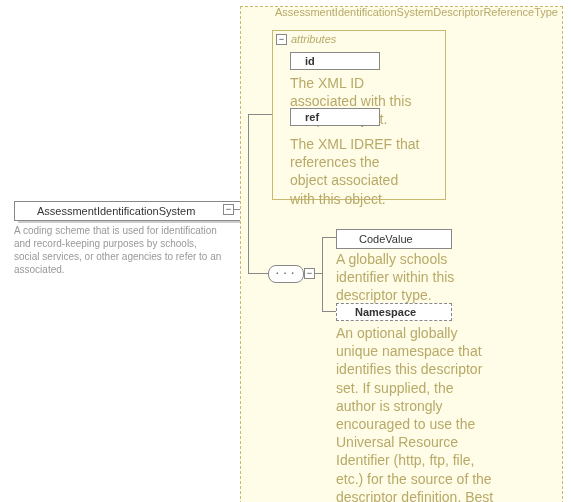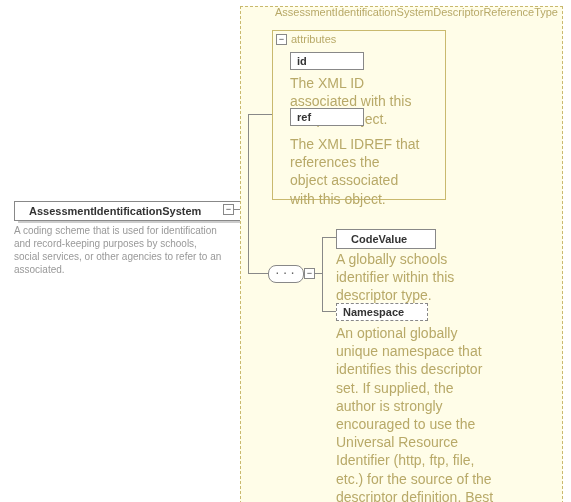--- a/index.html
+++ b/index.html
@@ -1,25 +1,25 @@
 <!DOCTYPE html>
 <html><head>
 <meta charset="utf-8">
 <style>
 body{margin:0;font-family:Arial,sans-serif;font-size:11px;color:#666;background:#fff;position:relative;width:571px;height:502px}
-.box{border:1px solid #888;background:#fff;padding:3px 14px;font-weight:bold;color:#333;position:absolute}
+.box{border:1px solid #888;background:#fff;padding:3px 22px;font-weight:normal;color:#333;position:absolute}
 .box.shadow::after{content:"";position:absolute;top:3px;left:3px;right:-3px;bottom:-3px;background:#ccc;z-index:-1}
 .desc{position:absolute;color:#999;font-size:10px;line-height:1.3}
 .type-container{position:absolute;border:1px dashed #c9b96e;background:#fffde8;padding-top:18px}
 .type-title{position:absolute;top:-1px;right:4px;color:#b8a968;font-weight:normal;font-size:11px}
 .attr-container{position:absolute;border:1px solid #c9b96e;background:#fffde8}
-.attr-title{position:absolute;top:2px;left:18px;color:#b8a968;font-size:11px}
+.attr-title{position:absolute;top:2px;left:18px;color:#b8a968;font-style:italic;font-size:11px}
 .minus{position:absolute;top:3px;left:3px;width:9px;height:9px;border:1px solid #888;background:#fff;font-size:9px;line-height:8px;text-align:center;color:#333}
-.attr-box{position:absolute;border:1px solid #888;background:#fff;padding:2px 6px;font-weight:bold;color:#333;width:60px}
-.dashed-box{position:absolute;border:1px dashed #888;background:#fff;padding:2px 6px;font-weight:bold;color:#333}
+.attr-box{position:absolute;border:1px solid #888;background:#fff;padding:2px 14px;font-weight:bold;color:#333;width:60px}
+.dashed-box{position:absolute;border:1px dashed #888;background:#fff;padding:2px 18px;font-weight:bold;color:#333}
 .attr-desc{position:absolute;color:#b8a968;font-size:14px;line-height:1.3;width:130px}
 .conn{position:absolute;background:#888}
 .seq{position:absolute;width:34px;height:16px;border:1px solid #888;border-radius:8px;background:#fff}
 .seq::before{content:"···";position:absolute;top:-2px;left:6px;font-size:14px;letter-spacing:3px;color:#666}
 .toggle{position:absolute;width:9px;height:9px;border:1px solid #888;background:#fff;font-size:9px;line-height:8px;text-align:center;color:#333}
 </style>
 </head>
 <body>
 
 <div class="box shadow" style="top:201px;left:14px;width:198px">

